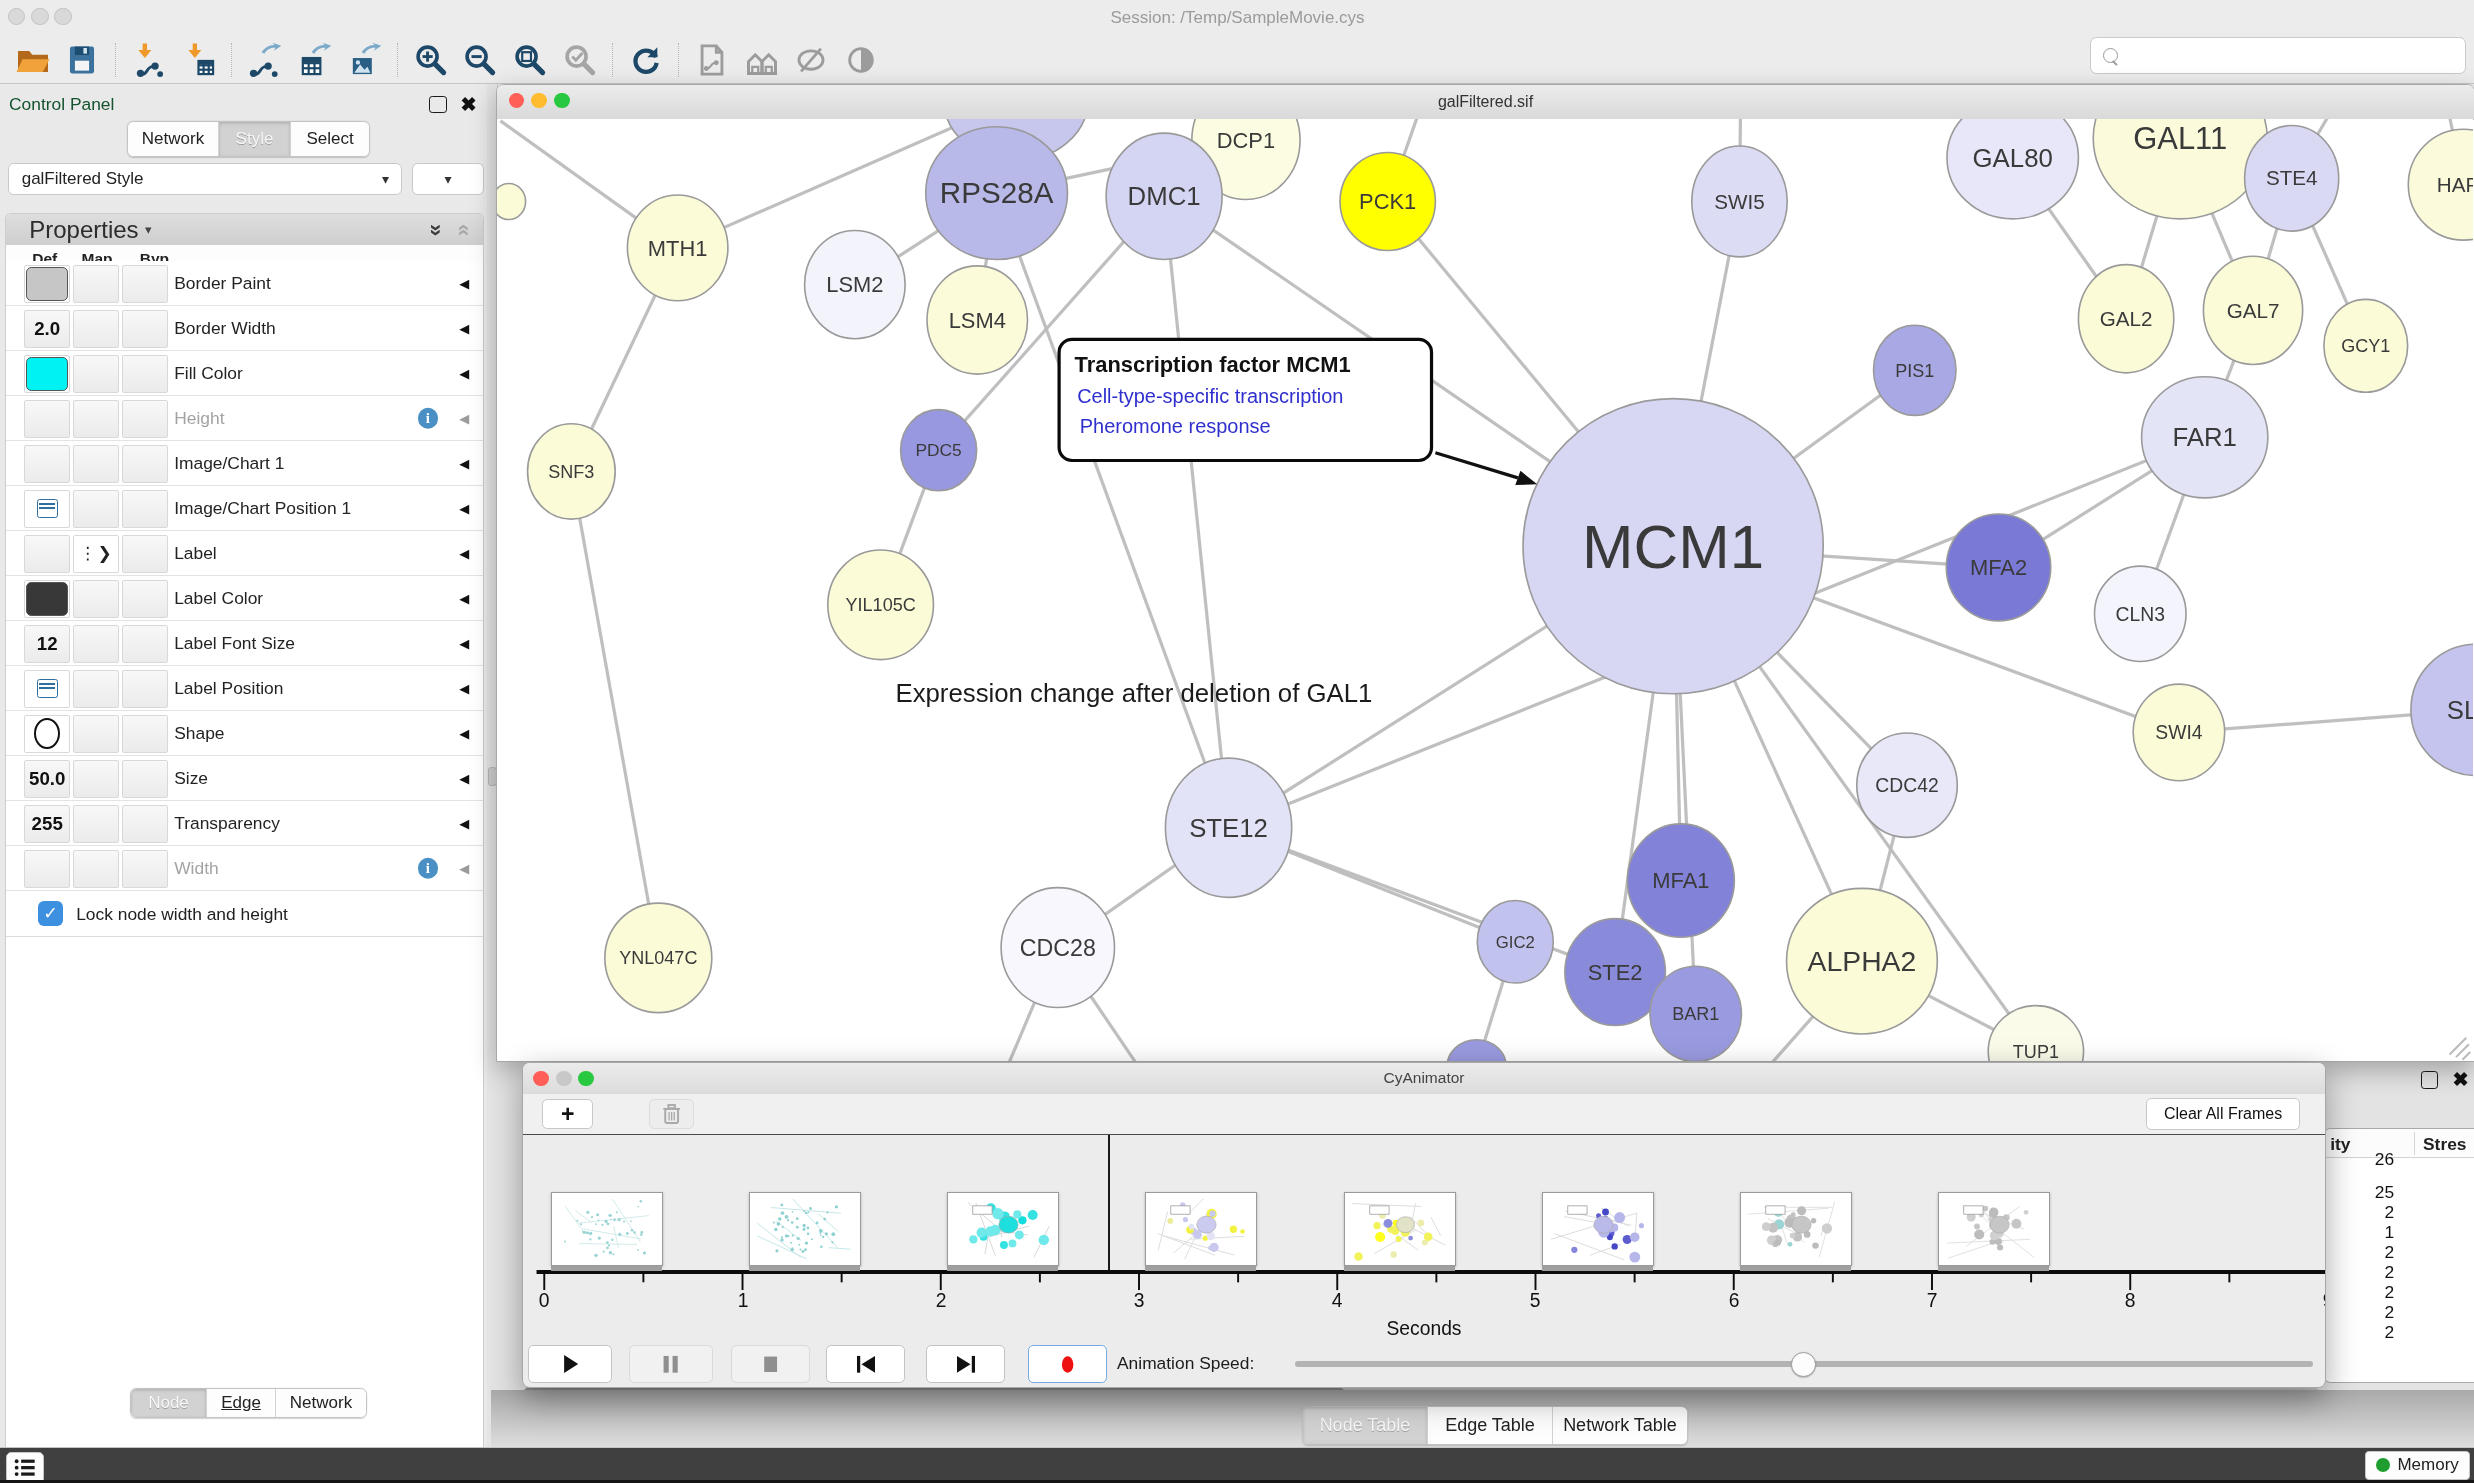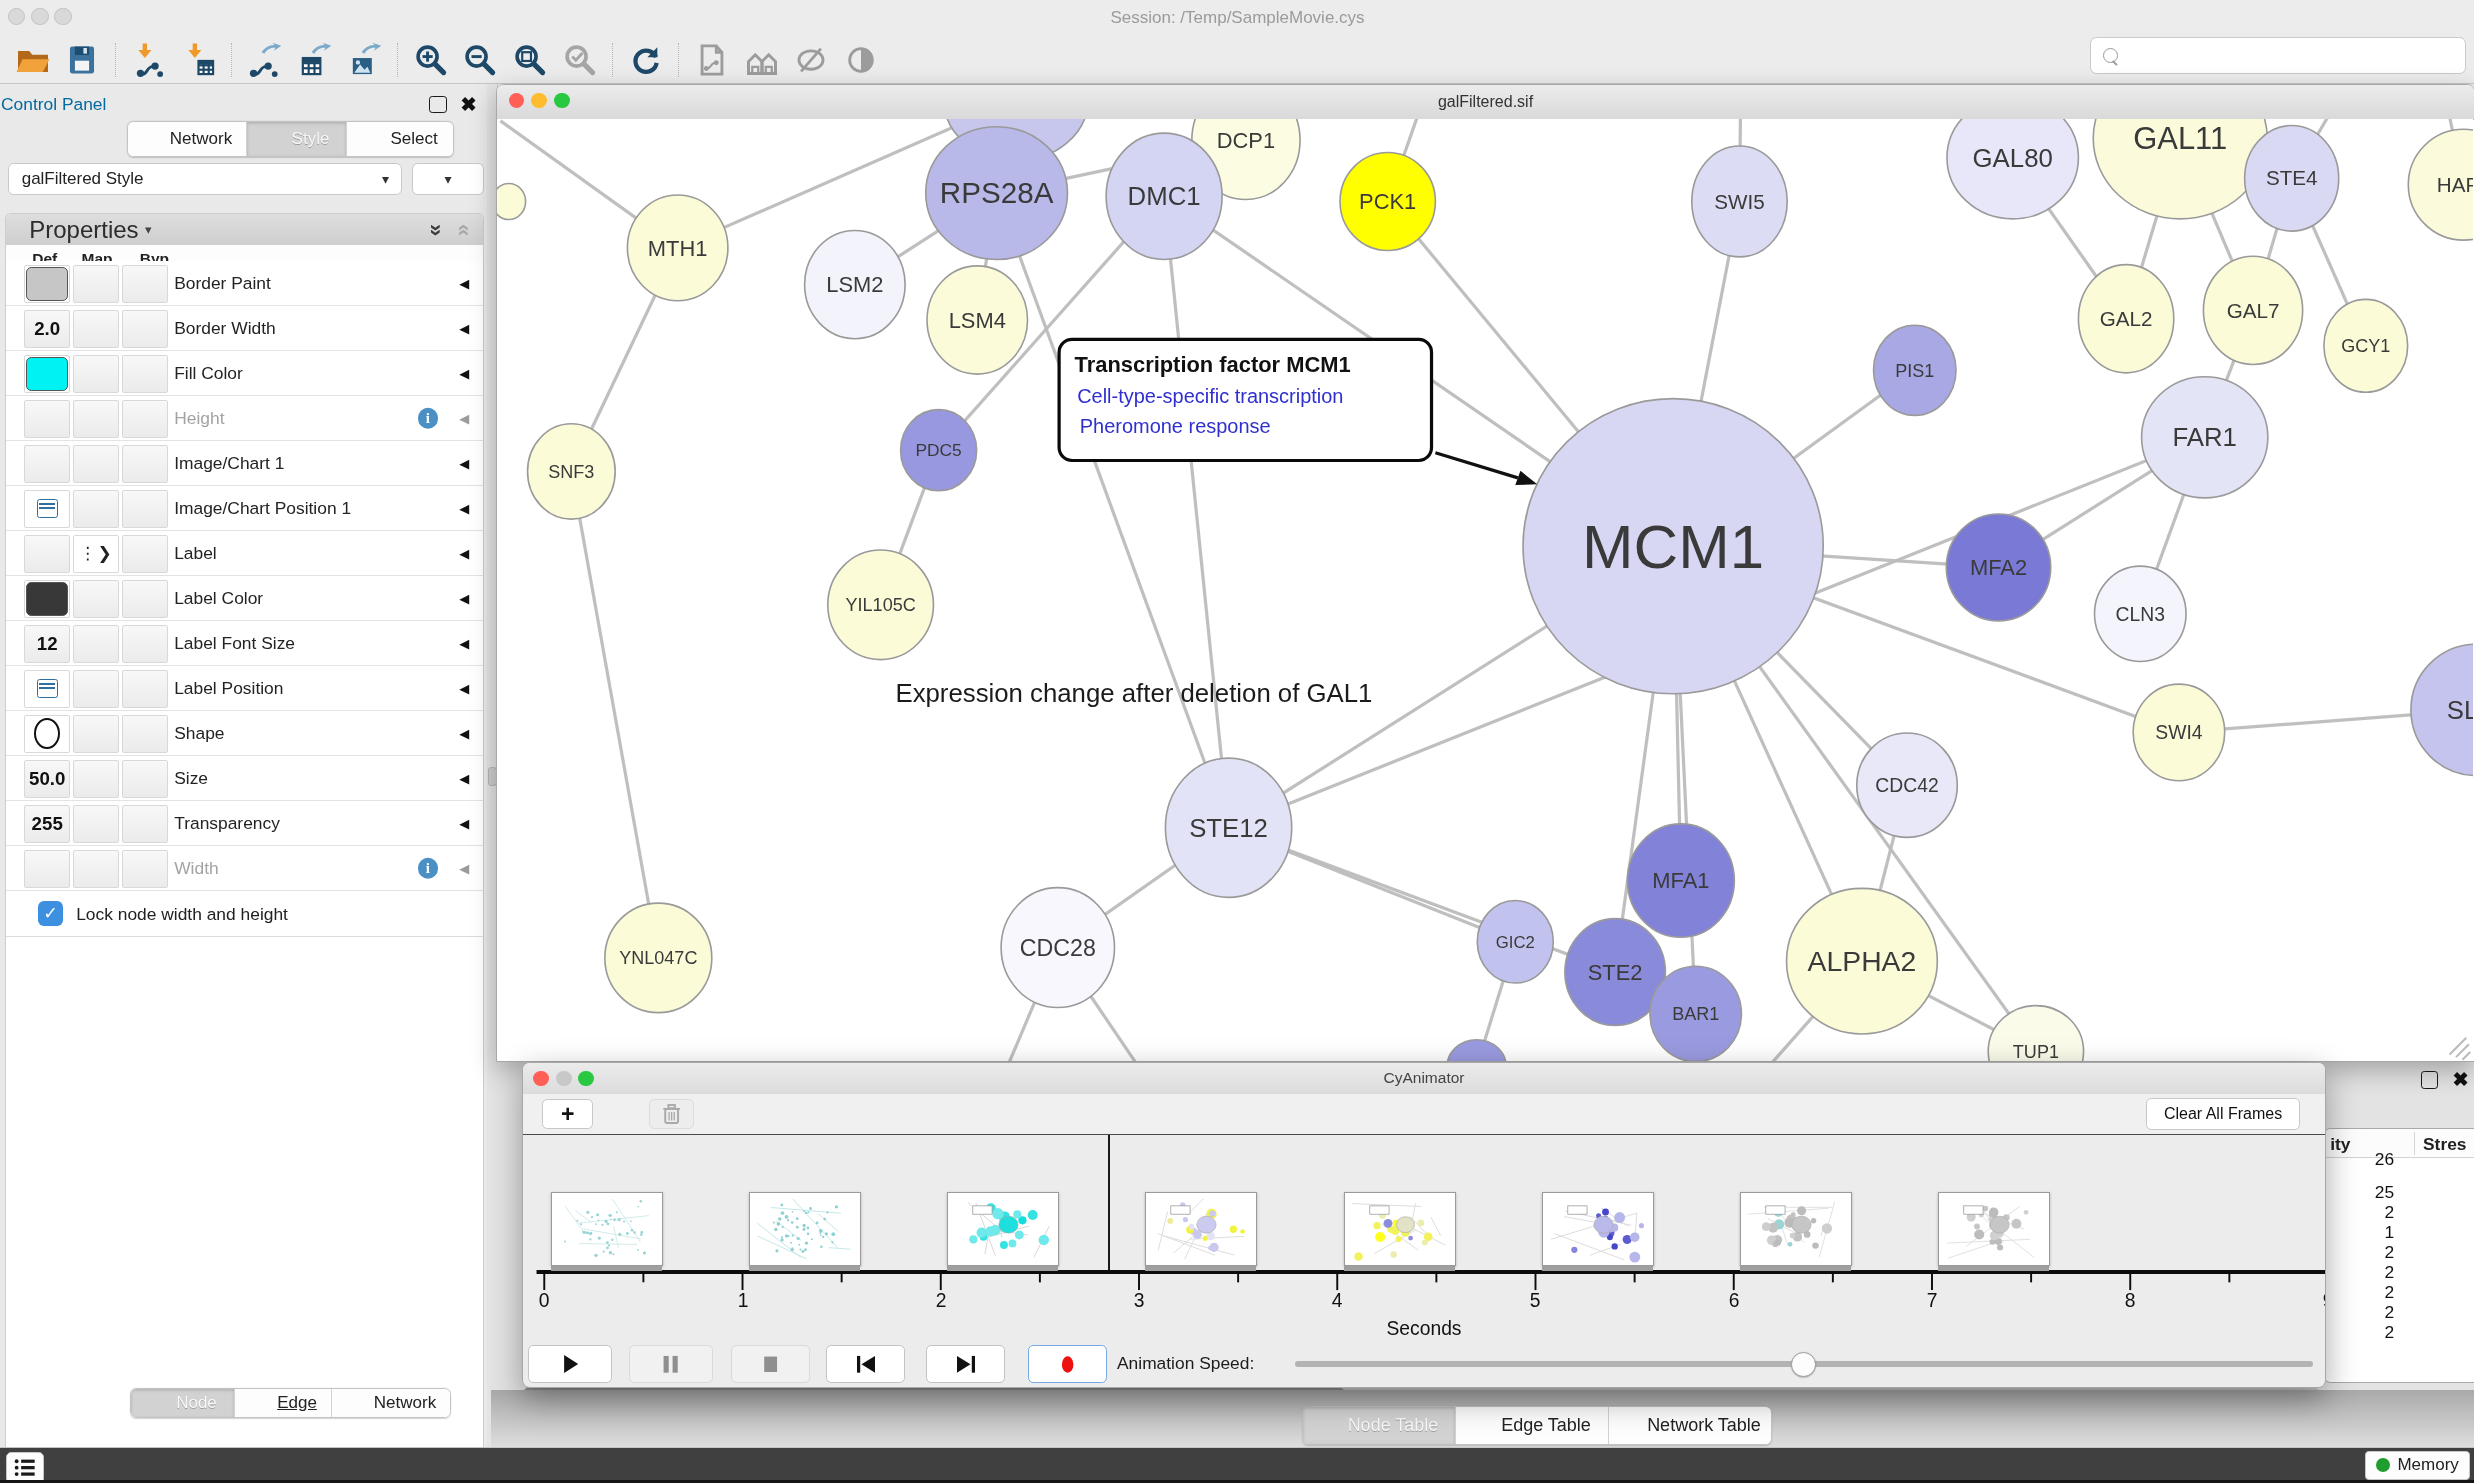--- a/index.html
+++ b/index.html
@@ -13,28 +13,28 @@
   #toolbar{left:0;top:36px;width:2475px;height:48px;background:#ececec;border-bottom:1.3px solid #c6c6c6;
            display:flex;align-items:center;padding-left:7.7px;box-sizing:border-box;}
   .tb-icon{width:37px;height:37px;margin:0 6.4px;display:flex;align-items:center;justify-content:center;}
   .tb-sep{width:0;height:34px;border-left:1.3px dotted #b5b5b5;margin:0 7.7px;}
   #searchbox{right:9px;top:37px;width:374px;height:35px;background:#fff;border:1.3px solid #c9c9c9;
              border-radius:6.4px;display:flex;align-items:center;}
   #search-glass{width:13px;height:13px;border:1.9px solid #9a9a9a;border-radius:50%;margin-left:11.6px;position:relative;}
   #search-glass::after{content:"";position:absolute;width:1.9px;height:6.4px;background:#9a9a9a;left:10.3px;top:11px;transform:rotate(-45deg);}
   
   #control-panel{left:0;top:84px;width:487px;height:1364px;background:#e9e9e9;border-right:1.3px solid #bfbfbf;}
-  #cp-title{left:1px;top:10.3px;font-size:17.4px;color:#0369a1;}
+  #cp-title{left:9px;top:10.3px;font-size:17.4px;color:#14532d;}
   .win-ctrl{top:11.6px;display:flex;gap:14px;align-items:center;}
   .float-ico{width:15.5px;height:15.5px;border:1.9px solid #1a1a1a;border-radius:3.2px;}
   .x-ico{font-size:19.3px;font-weight:bold;color:#111;line-height:15.5px;}
   .segmented{display:flex;border:0.6px solid #c3c3c3;border-radius:6.4px;overflow:hidden;
              box-shadow:0 0.6px 1.3px rgba(0,0,0,.18);}
   .seg-btn{background:#fdfdfd;display:flex;align-items:center;justify-content:center;
-           font-size:17px;color:#222;border-left:0.6px solid #d2d2d2;padding-left:28px;}
+           font-size:17px;color:#222;border-left:0.6px solid #d2d2d2;}
   .seg-btn:first-child{border-left:none;}
   .seg-btn.sel{background:#d2d2d2;color:#f8f8f8;text-shadow:0 0.6px 0.6px rgba(0,0,0,.25);
                box-shadow:inset 0 1.3px 3.2px rgba(0,0,0,.18);}
   #style-combo{left:7.7px;top:79px;width:392px;height:30px;background:#fff;border:1.3px solid #c9c9c9;border-radius:5.8px;
                display:flex;align-items:center;font-size:17px;}
   #style-combo .caret,#style-more .caret{color:#333;font-size:14px;}
   #style-more{left:412px;top:79px;width:70px;height:30px;background:#fff;border:1.3px solid #c9c9c9;border-radius:5.8px;
               display:flex;align-items:center;justify-content:center;}
   #prop-panel{left:5.2px;top:129px;width:477px;height:1248px;background:#fff;border:1.3px solid #cdcdcd;border-radius:5.2px;overflow:hidden;}
   #prop-header{left:0;top:0;width:100%;height:31px;background:linear-gradient(#dedede,#cecece);

